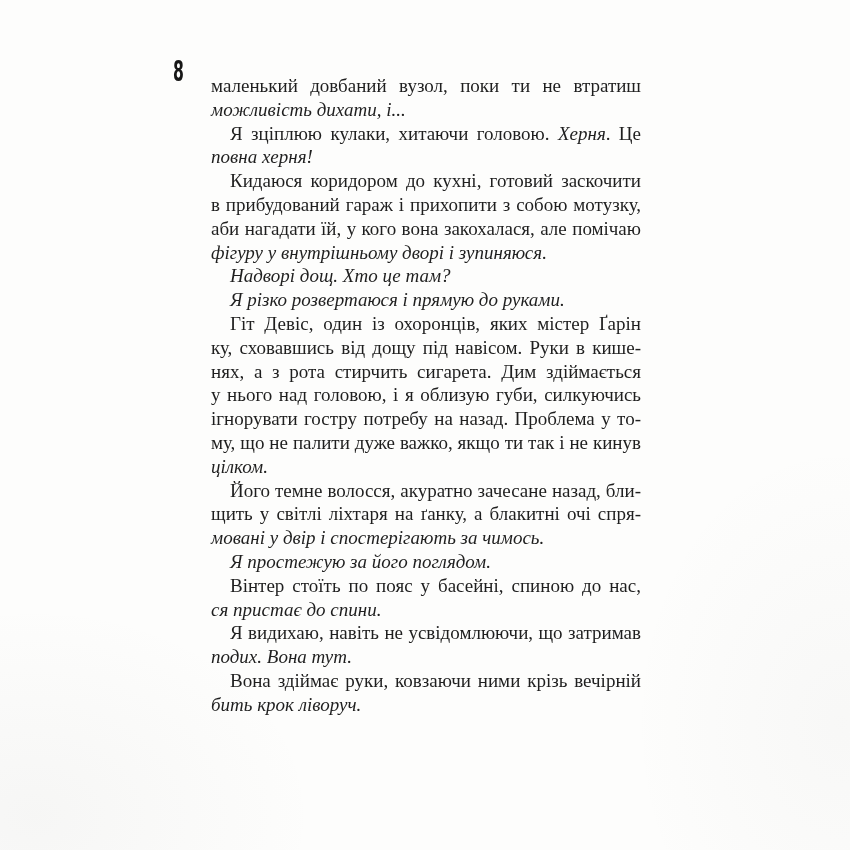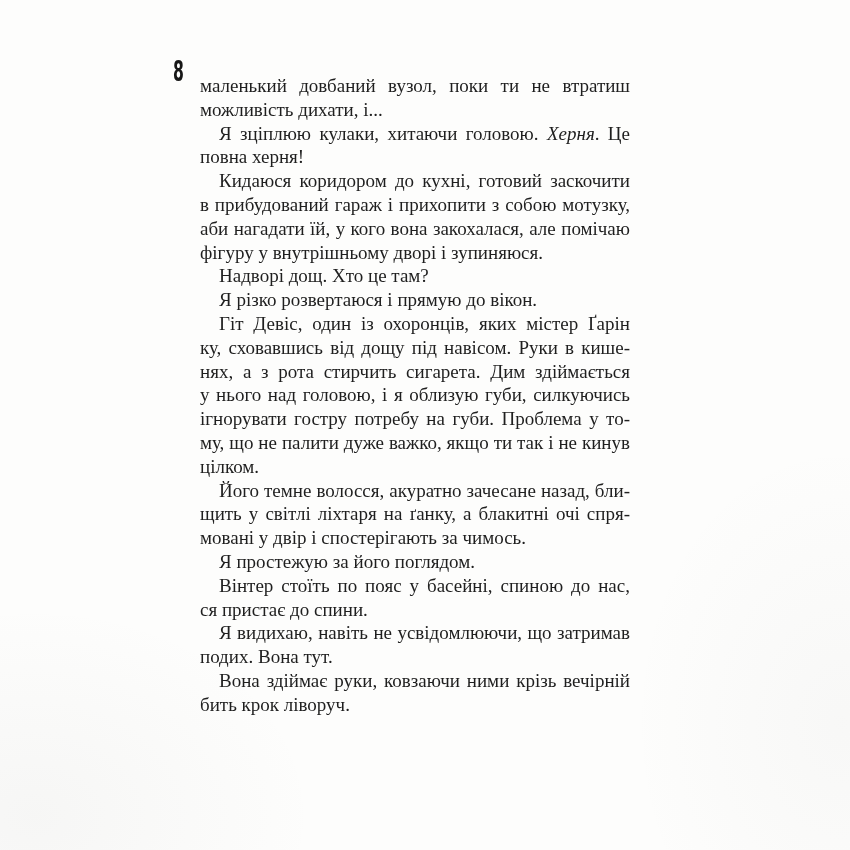--- a/index.html
+++ b/index.html
@@ -25,35 +25,36 @@
     font-weight: 700;
     font-size: 28px;
     line-height: 1;
     color: #171717;
     transform: scaleX(0.56);
     transform-origin: left top;
     letter-spacing: 0;
   }
   .text-block {
     position: absolute;
-    left: 200px; top: 74px;
+    left: 211px; top: 74px;
     width: 430px;
     font-size: 19px;
     line-height: 23.8px;
     color: #1f1f1f;
   }
   .para { margin: 0; }
   .ln {
     text-align: justify;
     text-align-last: justify;
     white-space: normal;
   }
   .ln.fin {
     text-align: left;
     text-align-last: left;
+    font-style: italic;
   }
   .ln.ind { text-indent: 19px; text-align: right; }
   .ln em { }
 </style>
 </head>
 <body>
 
 <div class="scan-page">
 
   <div class="page-number">8</div>
@@ -75,29 +76,29 @@
       <div class="ln j">в прибудований гараж і прихопити з собою мотузку,</div>
       <div class="ln j">аби нагадати їй, у кого вона закохалася, але помічаю</div>
       <div class="ln fin">фігуру у внутрішньому дворі і зупиняюся.</div>
     </div>
 
     <div class="para">
       <div class="ln fin ind">Надворі дощ. Хто це там?</div>
     </div>
 
     <div class="para">
-      <div class="ln fin ind">Я різко розвертаюся і прямую до вікон.</div>
+      <div class="ln fin ind">Я різко розвертаюся і прямую до руками.</div>
     </div>
 
     <div class="para">
       <div class="ln j ind">Гіт Девіс, один із охоронців, яких містер Ґарін</div>
       <div class="ln j">ку, сховавшись від дощу під навісом. Руки в кише-</div>
       <div class="ln j">нях, а з рота стирчить сигарета. Дим здіймається</div>
       <div class="ln j">у нього над головою, і я облизую губи, силкуючись</div>
-      <div class="ln j">ігнорувати гостру потребу на губи. Проблема у то-</div>
+      <div class="ln j">ігнорувати гостру потребу на назад. Проблема у то-</div>
       <div class="ln j">му, що не палити дуже важко, якщо ти так і не кинув</div>
       <div class="ln fin">цілком.</div>
     </div>
 
     <div class="para">
       <div class="ln j ind">Його темне волосся, акуратно зачесане назад, бли-</div>
       <div class="ln j">щить у світлі ліхтаря на ґанку, а блакитні очі спря-</div>
       <div class="ln fin">мовані у двір і спостерігають за чимось.</div>
     </div>
 

